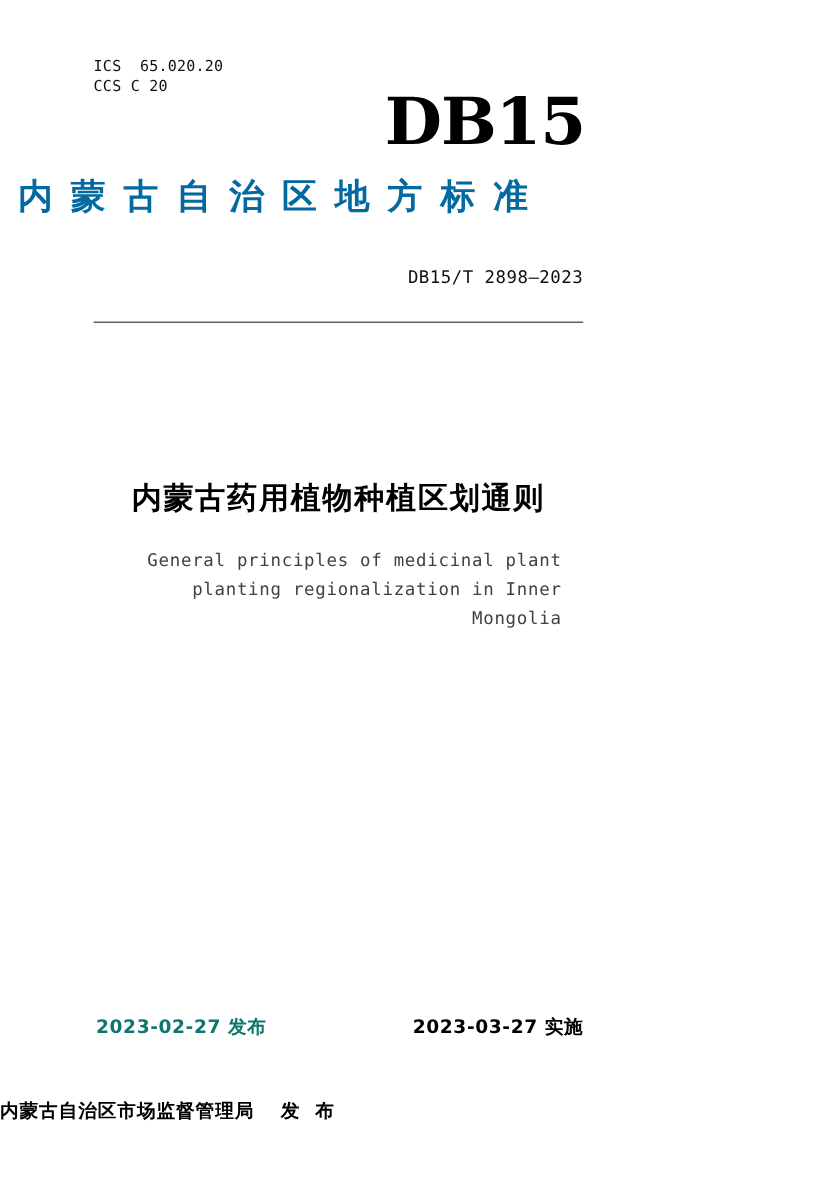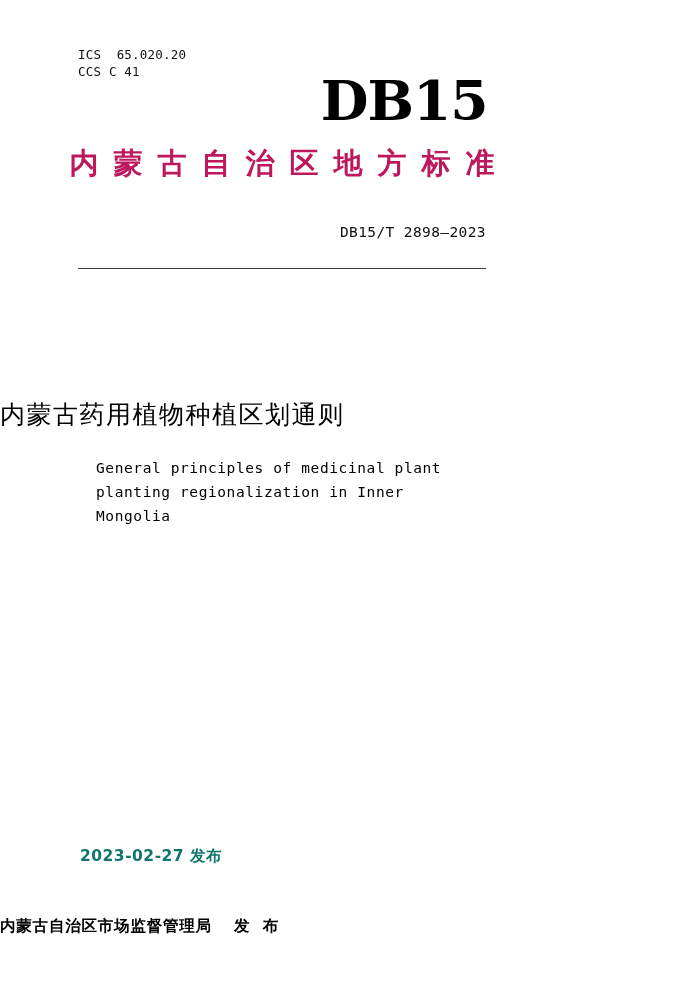--- a/index.html
+++ b/index.html
@@ -49,27 +49,26 @@
     line-height: 1;
     transform: scaleX(1.02);
     transform-origin: right top;
   }
 
   
   .std-title {
     position: absolute;
     left: 0; right: 0;
     top: 128px;
-    text-align: center;
     font-family: Liberation Sans, sans-serif;
     font-weight: 700;
     font-size: 29px;
     letter-spacing: 15px;
     text-indent: 15px;
-    color: #be185d;
+    color: #0369a1;
   }
 
   
   .std-number {
     position: absolute;
     right: 78px;
     top: 190px;
     font-family: "DejaVu Sans Mono", monospace;
     font-size: 14.5px;
     letter-spacing: 0.4px;
@@ -85,38 +84,38 @@
     top: 252px;
     height: 0;
     border-top: 1.4px solid #3a3a3a;
   }
 
   
   .doc-title {
     position: absolute;
     left: 0; right: 0;
     top: 382px;
-    text-align: left;
+    text-align: center;
     font-family: "DejaVu Sans", sans-serif;
-    font-weight: 400;
+    font-weight: 700;
     font-size: 25px;
     letter-spacing: 1.5px;
     color: #000;
   }
   .doc-subtitle {
     position: absolute;
     left: 96px;
     right: 96px;
     top: 440px;
-    text-align: left;
+    text-align: right;
     font-family: "DejaVu Sans Mono", monospace;
     font-size: 14.5px;
     line-height: 24px;
     letter-spacing: 0.6px;
-    color: #000000;
+    color: #404040;
   }
 
   
   .pub-date {
     position: absolute;
     left: 80px;
     top: 830px;
     font-family: "DejaVu Sans", sans-serif;
     font-size: 15.5px;
     font-weight: 600;
@@ -146,35 +145,36 @@
   }
   .issuer .issuer-suffix { margin-left: 22px; letter-spacing: 4px; }
 </style>
 </head>
 <body>
 
 <div class="page">
 
   <div class="codes">
     <div>ICS  65.020.20</div>
-    <div>CCS C 41</div>
+    <div>CCS C 20</div>
   </div>
 
   <div class="db-logo">DB15</div>
 
   <div class="std-title">内蒙古自治区地方标准</div>
 
   <div class="std-number">DB15/T 2898—2023</div>
 
   <div class="rule"></div>
 
   <div class="doc-title">内蒙古药用植物种植区划通则</div>
 
   <div class="doc-subtitle">General principles of medicinal plant planting regionalization in Inner Mongolia</div>
 
   <div class="pub-date">2023-02-27 发布</div>
 
+  <div class="impl-date">2023-03-27 实施</div>
 
   <div class="issuer">
     <span>内蒙古自治区市场监督管理局</span><span class="issuer-suffix">发 布</span>
   </div>
 
 </div>
 
 </body></html>

